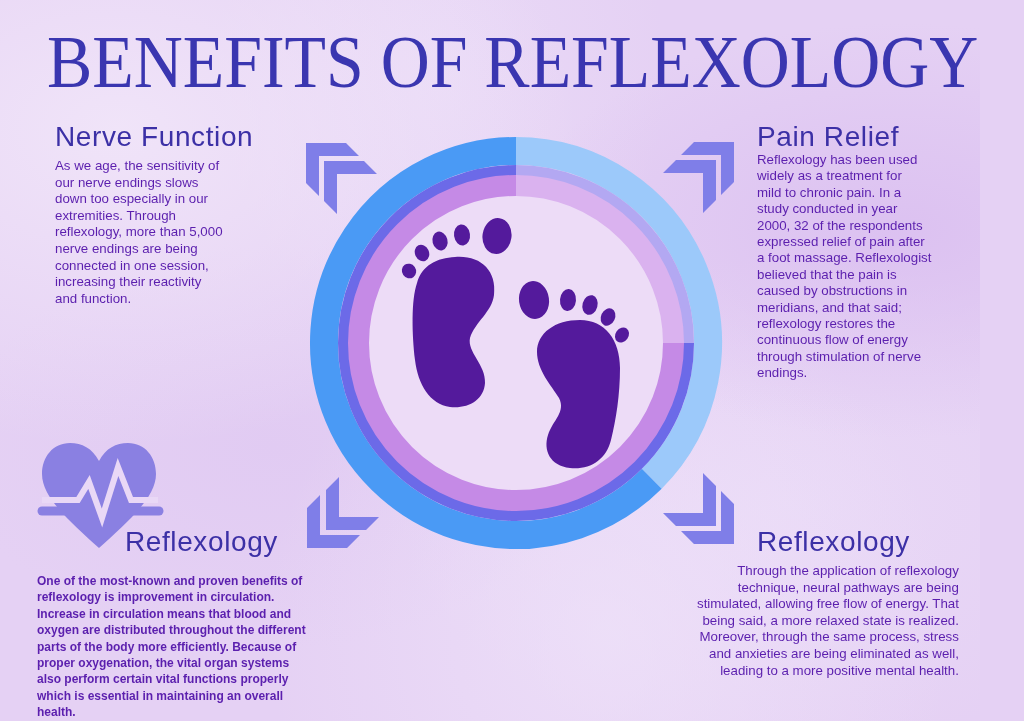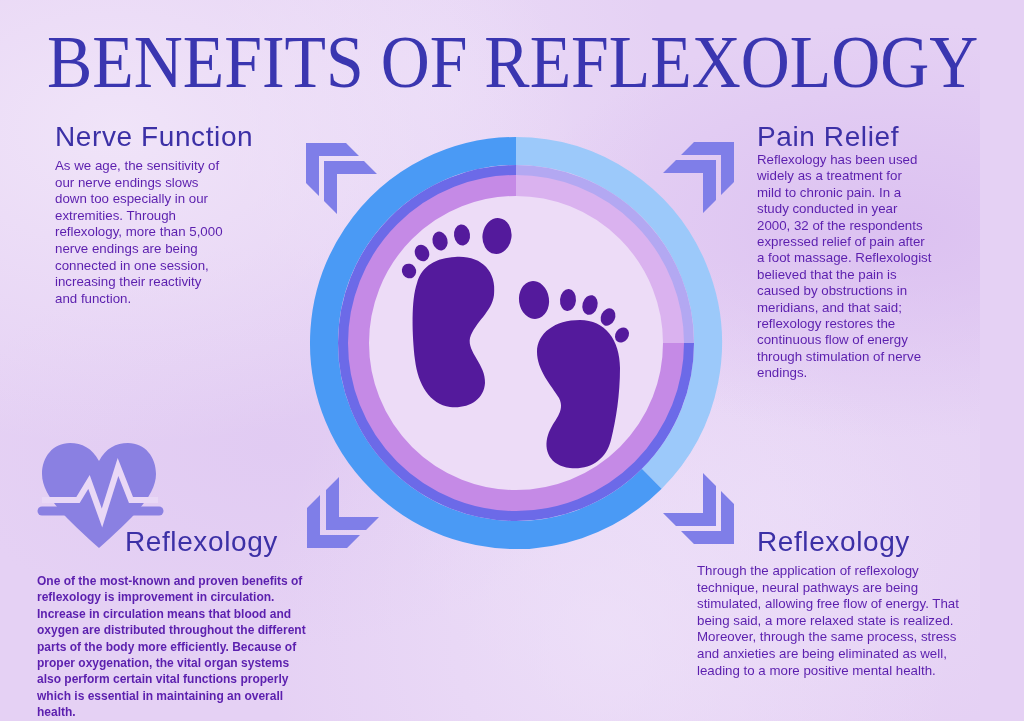--- a/index.html
+++ b/index.html
@@ -54,21 +54,21 @@
       white-space: pre;
     }
     
     .h-nerve { left: 55px; top: 123px; }
     .b-nerve { left: 55px; top: 158px; line-height: 16.6px; }
     .h-pain  { left: 757px; top: 123px; }
     .b-pain  { left: 757px; top: 152px; line-height: 16.4px; }
     .h-circ  { left: 125px; top: 528px; }
     .b-circ  { left: 37px; top: 573px; font-size: 12px; line-height: 16.4px; font-weight: bold; }
     .h-relax { left: 757px; top: 528px; }
-    .b-relax { left: 697px; top: 563px; line-height: 16.6px; }
+    .b-relax { left: 697px; top: 563px; line-height: 16.6px; text-align: right; }
 
     
     .c-blue        { stroke: var(--ring_blue, #4a9af5); }
     .c-lightblue   { stroke: var(--ring_light_blue, #9cc9fa); }
     .c-band        { stroke: var(--ring_band, #6c6ae8); }
     .c-band-light  { stroke: var(--ring_band_light, #b3a8f2); }
     .c-purple      { stroke: var(--ring_purple, #c58ae6); }
     .c-purple-light{ stroke: var(--ring_purple_light, #dab2ef); }
     .inner-disc    { fill: var(--inner_disc, #eddcf7); }
     .foot          { fill: var(--footprint, #541a9c); }

